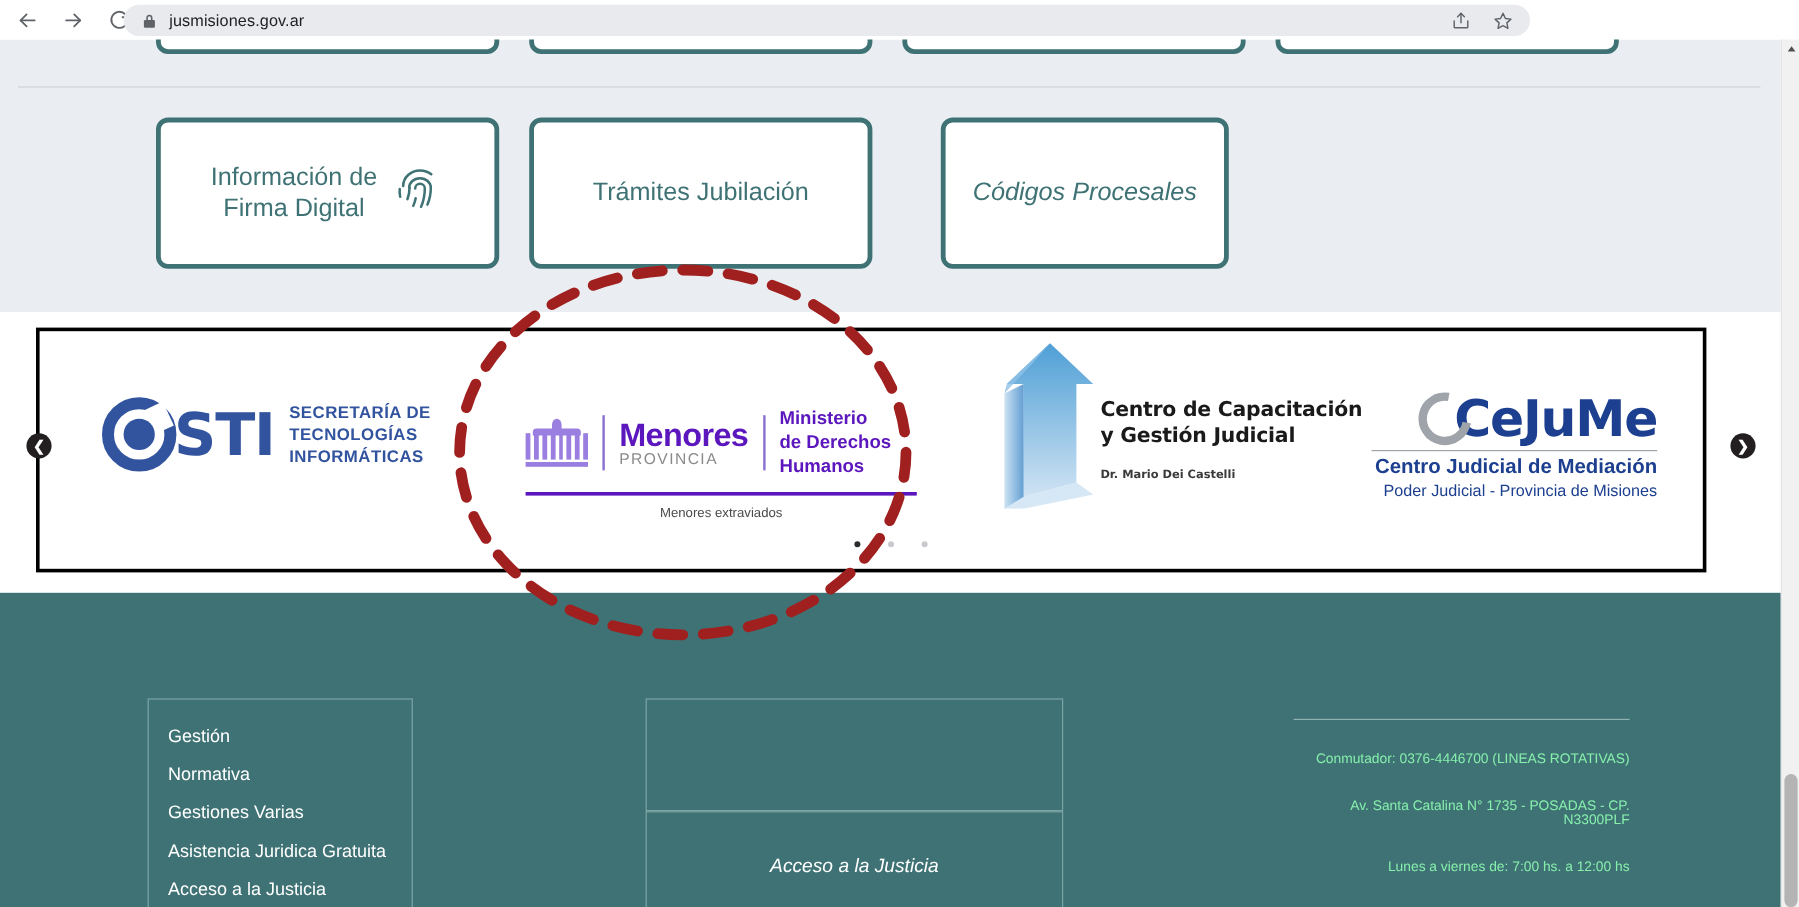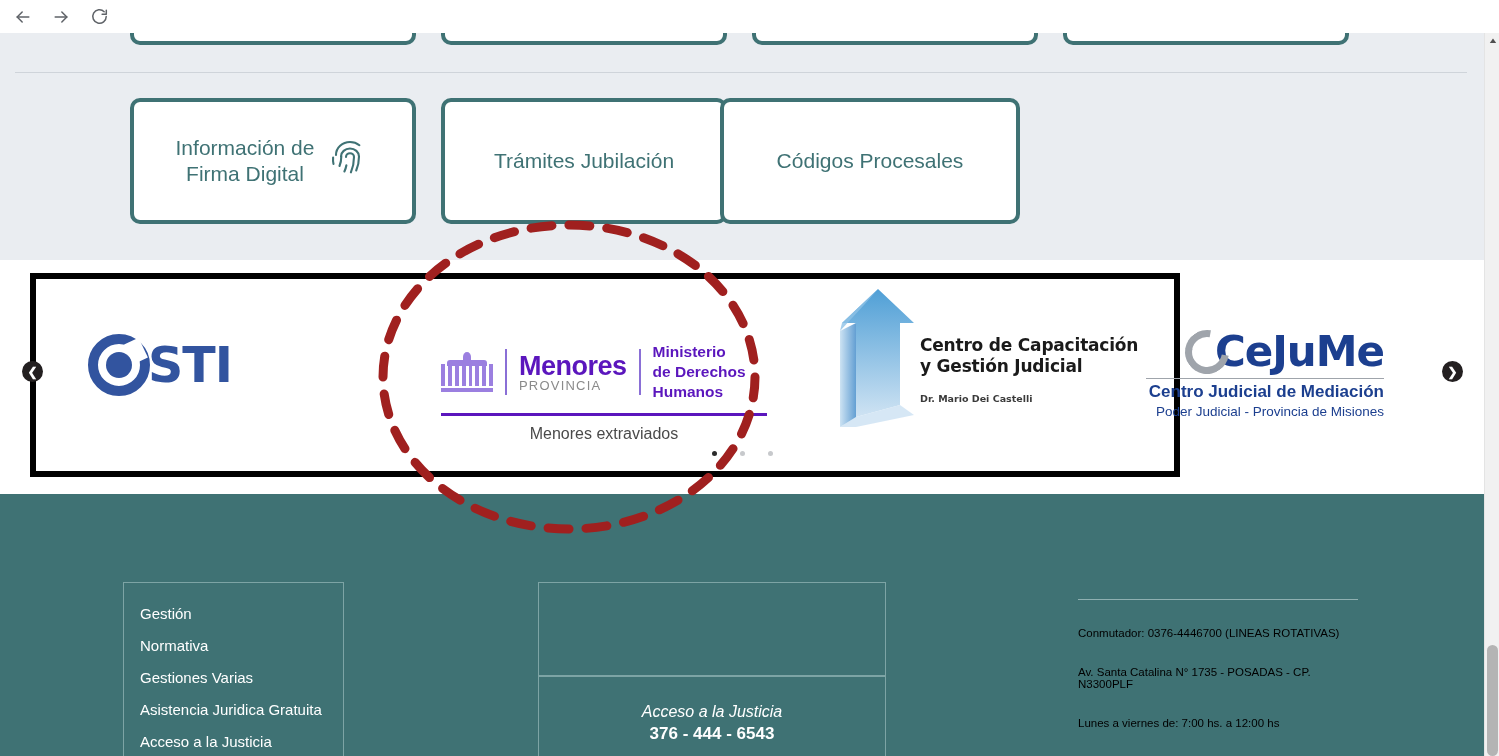--- a/index.html
+++ b/index.html
@@ -80,23 +80,23 @@
     position: absolute; left: 15px; top: 39px;
     width: 1452px; height: 1px; background: #cfd4da;
   }
   .card-row2 { top: 65px; height: 126px; }
 
   #fingerprint-icon { margin-left: 16px; }
 
   
   #carousel {
     position: absolute; top: 240px; left: 30px;
-    width: 1150px; height: 204px;
-    background: #ffffff;
-    border: 6px solid #000000;
+    width: 1392px; height: 204px;
+    background: #ffffff;
+    border: 3px solid #000000;
   }
   .carousel-arrow {
     position: absolute; top: 328px;
     width: 21px; height: 21px;
     border-radius: 50%;
     background: #231f20;
     color: #ffffff;
     display: flex; align-items: center; justify-content: center;
     font-size: 12px; font-weight: bold;
   }
@@ -160,21 +160,21 @@
     font-size: 27px; font-weight: bold; color: #5b16bd; letter-spacing: -.5px;
   }
   #misiones-sub {
     font-size: 13px; color: #8a8a8a; letter-spacing: 1.2px; margin-top: -4px;
   }
   #ministerio-text {
     font-size: 15.5px; font-weight: bold; color: #5b16bd; line-height: 1.28;
   }
   #misiones-rule { height: 3px; background: #5b16bd; margin-top: 12px; width: 326px; }
   #menores-text {
-    margin-top: 9px; text-align: center; font-size: 16px; color: #4a4a4a;
+    margin-top: 9px; text-align: center; font-size: 11px; color: #4a4a4a;
     width: 326px;
   }
 
   
   #logo-ccgj { left: 798px; top: 8px; align-items: flex-start; }
   #ccgj-arrow { position: relative; width: 82px; height: 140px; }
   #ccgj-text { margin-top: 48px; margin-left: 4px; }
   #ccgj-l1 {
     font-family: "DejaVu Sans", sans-serif;
     font-size: 17px; font-weight: bold; color: #1a1a1a; line-height: 1.22;
@@ -225,21 +225,21 @@
     border: 1px solid #7da4a5;
     text-align: center; color: #ffffff;
     display: flex; flex-direction: column; justify-content: center;
   }
   #footer-email-box { top: 88px; height: 94px; }
   #footer-phone-box { top: 182px; height: 94px; }
   .fb-line1 { font-size: 16px; font-style: italic; }
   .fb-line2 { font-size: 17px; font-weight: bold; margin-top: 3px; }
   #footer-contact {
     position: absolute; left: 1078px; top: 105px;
-    width: 280px; text-align: left; color: #000000;
+    width: 280px; text-align: right; color: #86efac;
   }
   #footer-contact-rule { height: 1px; background: #8fb0b1; margin-bottom: 27px; }
   #footer-contact p { font-size: 11.5px; margin-bottom: 27px; }
 
   
   #scrollbar {
     position: absolute; top: 33px; left: 1484px;
     width: 15px; height: 723px;
     background: #f1f1f1;
     border-left: 1px solid #e4e4e4;
@@ -278,20 +278,43 @@
         <polyline points="13 6 19 12 13 18"></polyline>
       </svg>
   </div>
   <div class="nav-btn" title="Reload">
     <svg width="19" height="19" viewBox="0 0 24 24" fill="none" stroke="currentColor" stroke-width="1.9" stroke-linecap="round">
         <path d="M20.5 12a8.5 8.5 0 1 1-2.6-6.1"></path>
         <polyline points="20.6 4 20.6 9.3 15.3 9.3" stroke-linejoin="round"></polyline>
       </svg>
   </div>
 
+  <div id="omnibox">
+    <span id="lock-icon">
+      <svg width="11" height="13" viewBox="0 0 12 14" fill="#5f6368">
+          <rect x="1" y="6" width="10" height="7.2" rx="1.3"></rect>
+          <path d="M3.2 6V4.1a2.8 2.8 0 0 1 5.6 0V6h-1.4V4.1a1.4 1.4 0 0 0-2.8 0V6z"></path>
+        </svg>
+    </span>
+    <span id="omnibox-url">jusmisiones.gov.ar</span>
+    <div id="omnibox-actions">
+      <span title="Share">
+        <svg width="17" height="17" viewBox="0 0 24 24" fill="none" stroke="#5f6368" stroke-width="1.7" stroke-linecap="round" stroke-linejoin="round">
+            <path d="M4 12v7a1 1 0 0 0 1 1h14a1 1 0 0 0 1-1v-7"></path>
+            <polyline points="8 7 12 3 16 7"></polyline>
+            <line x1="12" y1="3" x2="12" y2="14"></line>
+          </svg>
+      </span>
+      <span title="Bookmark">
+        <svg width="17" height="17" viewBox="0 0 24 24" fill="none" stroke="#5f6368" stroke-width="1.7" stroke-linejoin="round">
+            <polygon points="12 3 14.9 9 21.3 9.8 16.6 14.2 17.8 20.6 12 17.5 6.2 20.6 7.4 14.2 2.7 9.8 9.1 9"></polygon>
+          </svg>
+      </span>
+    </div>
+  </div>
 </div>
 
 <div id="viewport">
 
   <section id="quicklinks-band">
 
     <div class="card-cut" style="left:130px;  width:286px;"></div>
     <div class="card-cut" style="left:441px;  width:286px;"></div>
     <div class="card-cut" style="left:752px;  width:286px;"></div>
     <div class="card-cut" style="left:1063px; width:286px;"></div>
@@ -312,30 +335,35 @@
           <path d="M16 20c0-2.1 1.8-3.8 4-3.8s4 1.7 4 3.8c0 5.4-1.1 10.6-3.1 15.4"></path>
           <path d="M14.4 34.5c.9-2 1.6-4.1 2-6.3"></path>
         </svg>
       </span>
     </div>
 
     <div class="card card-row2" style="left:441px; width:286px;">
       <span class="card-label">Trámites Jubilación</span>
     </div>
 
-    <div class="card card-row2" style="left:720px; width:300px;">
+    <div class="card card-row2" style="left:784px; width:240px;font-style:italic;">
       <span class="card-label">Códigos Procesales</span>
     </div>
   </section>
 
   <section id="carousel">
 
     <div class="logo-slot" id="logo-sti">
       <div id="sti-ring"></div>
       <span id="sti-wordmark">STI</span>
+      <span id="sti-tagline">
+        <span>SECRETARÍA DE</span><br>
+        <span>TECNOLOGÍAS</span><br>
+        <span>INFORMÁTICAS</span>
+      </span>
     </div>
 
     <div class="logo-slot" id="logo-misiones">
       <div id="misiones-row">
         <div id="palacio">
           <div class="dome"></div>
             <div class="roof"></div>
           <div class="cols">
               <i></i>
               <i></i>
@@ -416,21 +444,20 @@
       <a href="#">Gestiones Varias</a>
       <a href="#">Asistencia Juridica Gratuita</a>
       <a href="#">Acceso a la Justicia</a>
     </nav>
 
     <div class="footer-box" id="footer-email-box">
     </div>
 
     <div class="footer-box" id="footer-phone-box">
       <div class="fb-line1">Acceso a la Justicia</div>
-      <div class="fb-line2">376 - 444 - 6543</div>
     </div>
 
     <div id="footer-contact">
       <div id="footer-contact-rule"></div>
       <p>Conmutador: 0376-4446700 (LINEAS ROTATIVAS)</p>
       <p>Av. Santa Catalina N° 1735 - POSADAS - CP. N3300PLF</p>
       <p>Lunes a viernes de: 7:00 hs. a 12:00 hs</p>
     </div>
 
   </footer>

